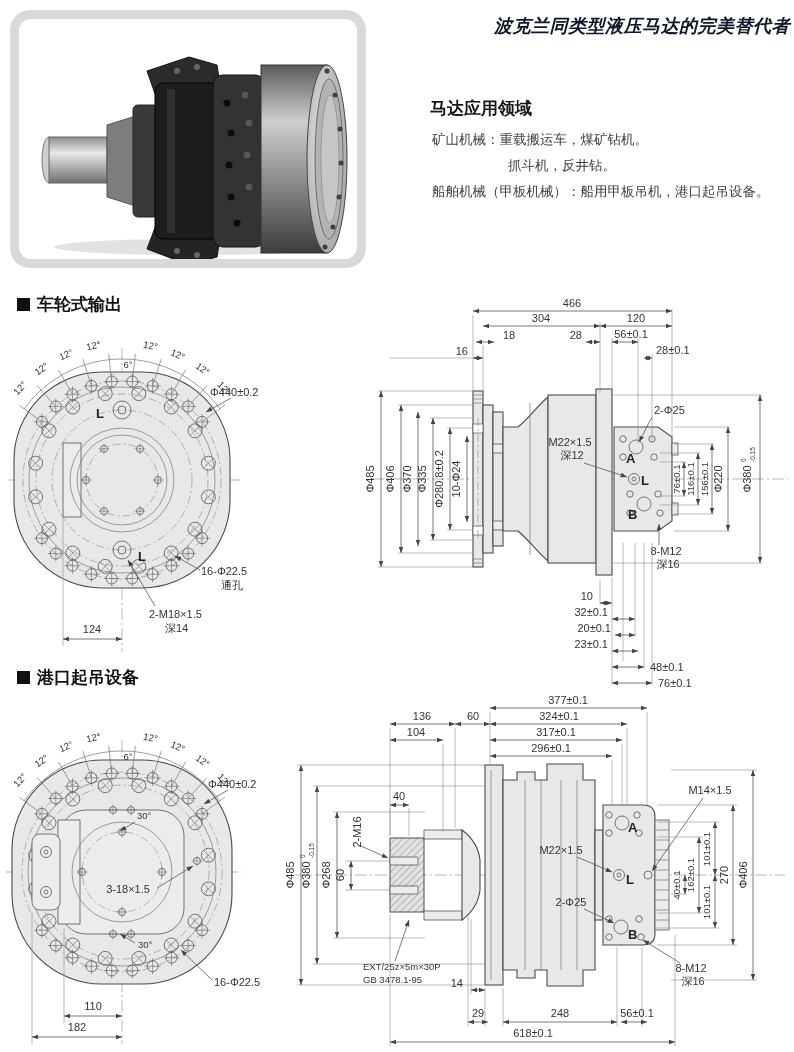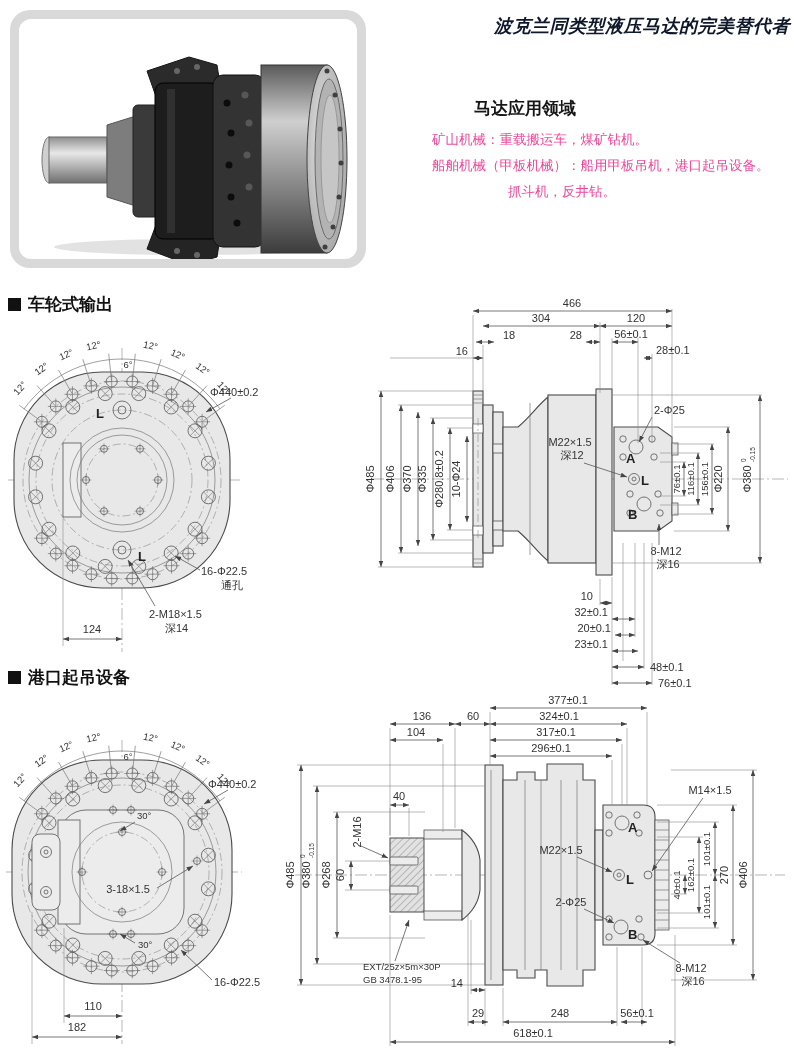--- a/index.html
+++ b/index.html
@@ -7,25 +7,25 @@
        font-family:"Liberation Sans",sans-serif;color:#333;}
   .abs{position:absolute;}
   
   .photo-frame{left:10px;top:10px;width:356px;height:258px;background:#d9d9d9;
                border-radius:20px;padding:0;box-sizing:border-box;}
   .photo-inner{position:absolute;left:9px;top:9px;right:9px;bottom:9px;background:#fff;
                border-radius:12px;overflow:hidden;}
   
   .main-title{left:412px;top:14px;width:378px;font-size:18px;font-weight:bold;
               font-style:italic;color:#0f172a;letter-spacing:0.5px;text-align:right;}
-  .app-heading{left:430px;top:97px;font-size:17px;font-weight:bold;color:#161616;margin-left:44px;}
-  .app-lines{left:432px;top:127px;width:360px;font-size:13.5px;color:#ec4899;line-height:26px;}
+  .app-heading{left:430px;top:97px;font-size:17px;font-weight:bold;color:#161616;}
+  .app-lines{left:432px;top:127px;width:360px;font-size:13.5px;color:#404040;line-height:26px;}
   .app-line.indent{padding-left:76px;}
   
-  .sec-head{font-size:17px;font-weight:bold;color:#111;display:flex;align-items:center;gap:7px;}
+  .sec-head{font-size:17px;font-weight:bold;color:#111;display:flex;align-items:center;gap:7px;margin-left:9px;}
   .sec-head .sq{width:13px;height:13px;background:#111;display:inline-block;}
   .s1{left:8px;top:293px;} .s2{left:8px;top:666px;}
   
   svg{position:absolute;overflow:visible;}
   svg text{font-family:"Liberation Sans",sans-serif;fill:#333;}
   .dim{font-size:11px;} .sm{font-size:9.5px;} .tol{font-size:6.5px;}
   .port{font-size:13px;font-weight:bold;fill:#222;}
   .part{fill:#e8e8e8;stroke:#4a4a4a;stroke-width:1.1;}
   .part2{fill:#ececec;stroke:#555;stroke-width:0.8;}
   .hole{fill:none;stroke:#555;stroke-width:0.8;}
@@ -130,22 +130,22 @@
         <circle cx="314" cy="208" r="2.5" fill="#3f3f3f"></circle>
       <circle cx="306" cy="228" r="2.5" fill="#3f3f3f"></circle>
     </svg>
   </div>
 </div>
 
 <div class="abs main-title">波克兰同类型液压马达的完美替代者</div>
 <div class="abs app-heading">马达应用领域</div>
 <div class="abs app-lines">
   <div class="app-line">矿山机械：重载搬运车，煤矿钻机。</div>
+  <div class="app-line indent">抓斗机，反井钻。</div>
   <div class="app-line">船舶机械（甲板机械）：船用甲板吊机，港口起吊设备。</div>
-  <div class="app-line indent">抓斗机，反井钻。</div>
 </div>
 
 <div class="abs sec-head s1">
   <span class="sq"></span>
   <span>车轮式输出</span>
 </div>
 <div class="abs sec-head s2">
   <span class="sq"></span>
   <span>港口起吊设备</span>
 </div>

